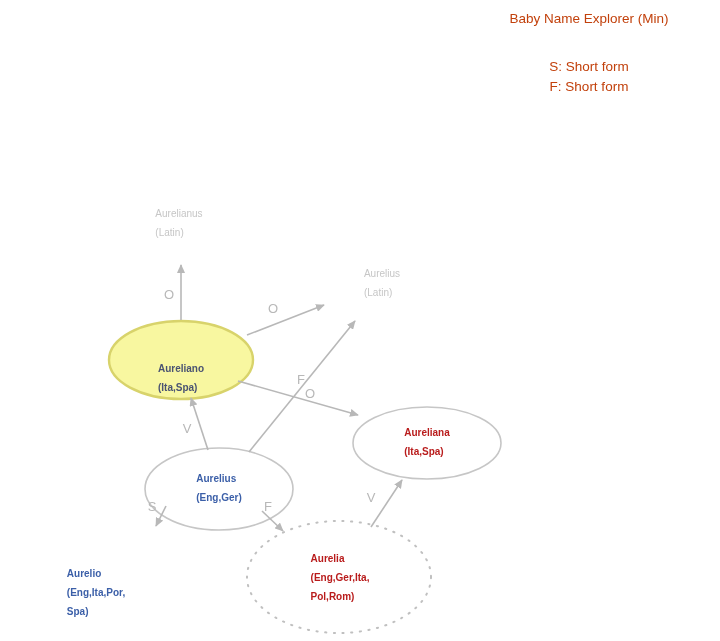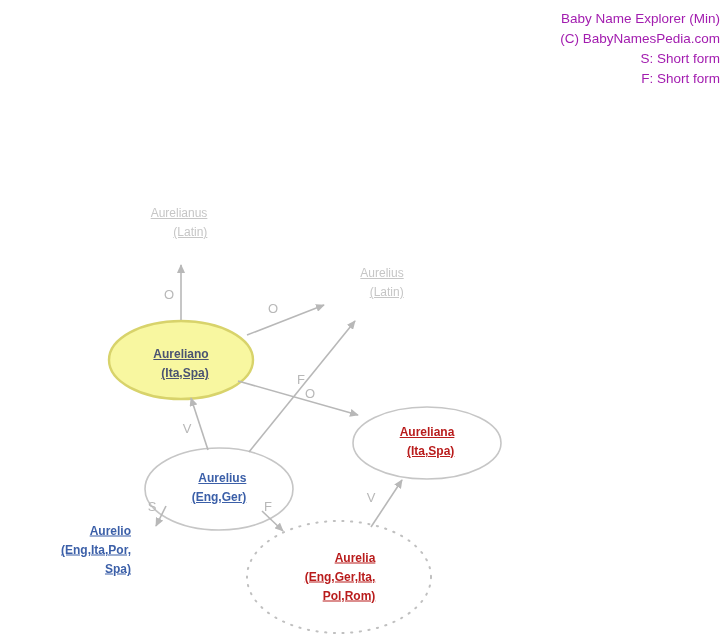--- a/index.html
+++ b/index.html
@@ -20,39 +20,39 @@
     position: absolute;
     left: 0;
     top: 0;
   }
   
   .header {
     position: absolute;
     left: 458px;
     top: 9px;
     width: 262px;
-    text-align: right;
-    color: #a21caf;
+    text-align: center;
+    color: #c2410c;
     font-size: 13.5px;
     line-height: 20px;
     white-space: nowrap;
   }
   .legend {
+    margin-top: 28px;
     line-height: 19.5px;
   }
   
   .node-label {
     position: absolute;
     transform: translate(-50%, -50%);
-    text-align: right;
-    font-size: 12px;
+    text-align: left;
+    font-size: 10px;
     line-height: 19px;
     white-space: nowrap;
     cursor: pointer;
-    text-decoration: underline;
   }
   .node-label.faded {
     color: #c6c6c6;
     font-weight: 400;
     cursor: pointer;
   }
   .node-label.selected { color: #4a5372; font-weight: 700; }
   .node-label.male     { color: #3b5fa8; font-weight: 700; }
   .node-label.female   { color: #b91c1c; font-weight: 700; }
   
@@ -115,53 +115,52 @@
     <text class="edge-label" x="301" y="384" text-anchor="middle">F</text>
     <text class="edge-label" x="310" y="398" text-anchor="middle">O</text>
     <text class="edge-label" x="187" y="433" text-anchor="middle">V</text>
     <text class="edge-label" x="152" y="511" text-anchor="middle">S</text>
     <text class="edge-label" x="268" y="511" text-anchor="middle">F</text>
     <text class="edge-label" x="371" y="502" text-anchor="middle">V</text>
   </svg>
 
   <div class="header">
     <div>Baby Name Explorer (Min)</div>
-    <div>(C) BabyNamesPedia.com</div>
     <div class="legend">
       <div>S: Short form</div>
       <div>F: Short form</div>
     </div>
   </div>
 
   <div class="node-label faded" style="left:179px; top:223px;">
     <div>Aurelianus</div>
     <div>(Latin)</div>
   </div>
 
   <div class="node-label faded" style="left:382px; top:283px;">
     <div>Aurelius</div>
     <div>(Latin)</div>
   </div>
 
-  <div class="node-label selected" style="left:181px; top:364px;">
+  <div class="node-label selected" style="left:181px; top:378px;">
     <div>Aureliano</div>
     <div>(Ita,Spa)</div>
   </div>
 
   <div class="node-label female" style="left:427px; top:442px;">
     <div>Aureliana</div>
     <div>(Ita,Spa)</div>
   </div>
 
   <div class="node-label male" style="left:219px; top:488px;">
     <div>Aurelius</div>
     <div>(Eng,Ger)</div>
   </div>
 
-  <div class="node-label male" style="left:96px; top:550px;">
+  <div class="node-label male" style="left:96px; top:592px;">
     <div>Aurelio</div>
     <div>(Eng,Ita,Por,</div>
     <div>Spa)</div>
   </div>
 
   <div class="node-label female" style="left:340px; top:577px;">
     <div>Aurelia</div>
     <div>(Eng,Ger,Ita,</div>
     <div>Pol,Rom)</div>
   </div>

